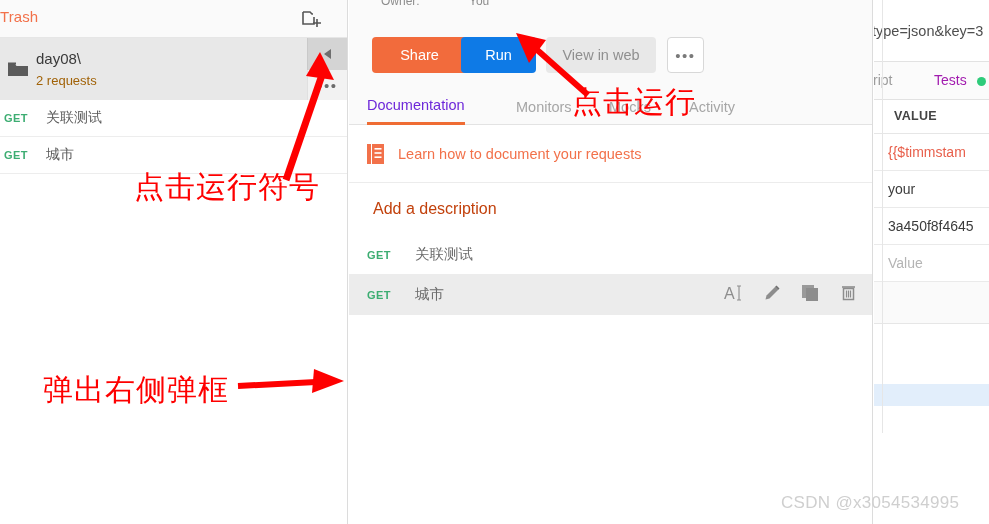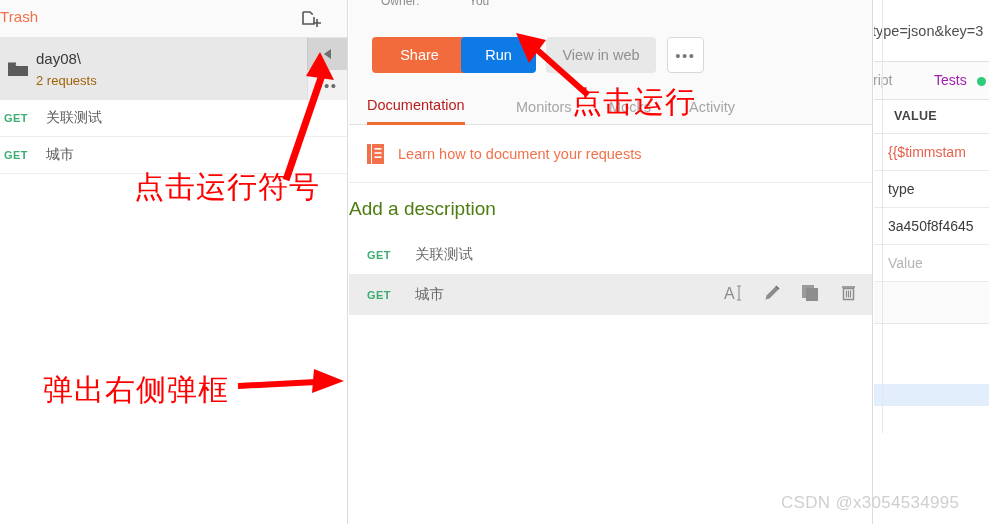--- a/index.html
+++ b/index.html
@@ -154,39 +154,40 @@
     border-bottom: 1px solid #e3e3e3;
   }
   .tab {
     position: absolute; top: 0;
     height: 37px;
     display: flex; align-items: center;
     font-size: 14.5px; color: #a6a6a6;
     cursor: pointer;
   }
   .tab.active {
-    color: #b91c1c;
+    color: #6d28d9;
     border-bottom: 3px solid #ef6c33;
   }
 
   .doc-learn {
     position: relative;
     height: 58px;
     background: #ffffff;
     border-bottom: 1px solid #ececec;
     display: flex; align-items: center;
     padding-left: 18px;
   }
   .book-icon { width: 17px; height: 20px; margin-right: 14px; }
   .doc-learn-text { font-size: 14.5px; color: #f2714a; cursor: pointer; }
 
   .doc-desc {
     height: 52px;
     display: flex; align-items: center;
-    font-size: 19px; color: #4d7c0f;
+    padding-left: 24px;
+    font-size: 16px; color: #c2410c;
     cursor: pointer;
     background: #fff;
   }
 
   .doc-req {
     position: relative;
     height: 39px;
     display: flex; align-items: center;
     background: #ffffff;
     cursor: pointer;
@@ -451,21 +452,21 @@
       <div class="r-colline"></div>
       <div class="lbl">VALUE</div>
     </div>
 
     <div class="r-vcell">
       <div class="r-colline"></div>
       <div class="txt var">{{$timmstam</div>
     </div>
     <div class="r-vcell">
       <div class="r-colline"></div>
-      <div class="txt normal">type</div>
+      <div class="txt normal">your</div>
     </div>
     <div class="r-vcell">
       <div class="r-colline"></div>
       <div class="txt normal">3a450f8f4645</div>
     </div>
     <div class="r-vcell">
       <div class="r-colline"></div>
       <div class="txt placeholder">Value</div>
     </div>
 

